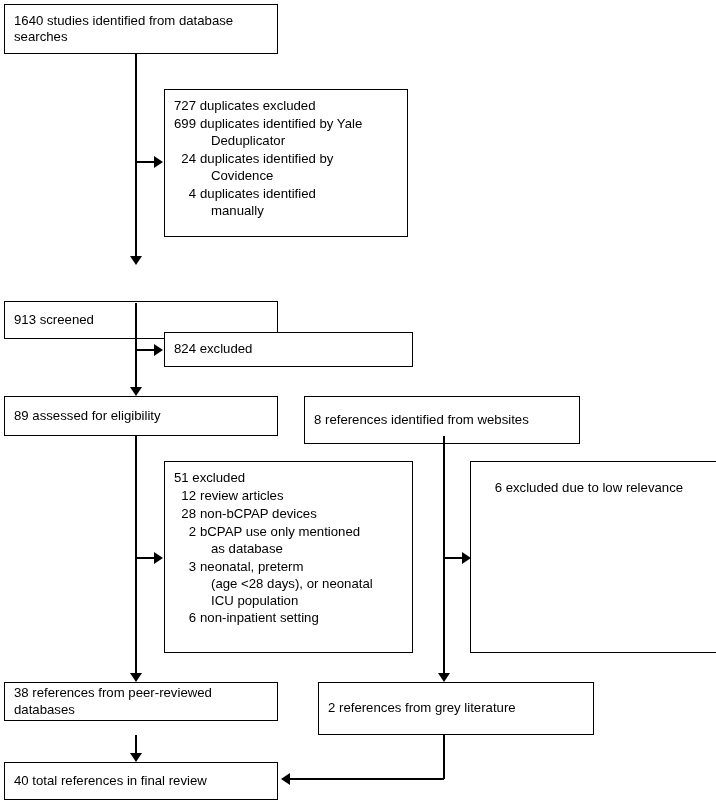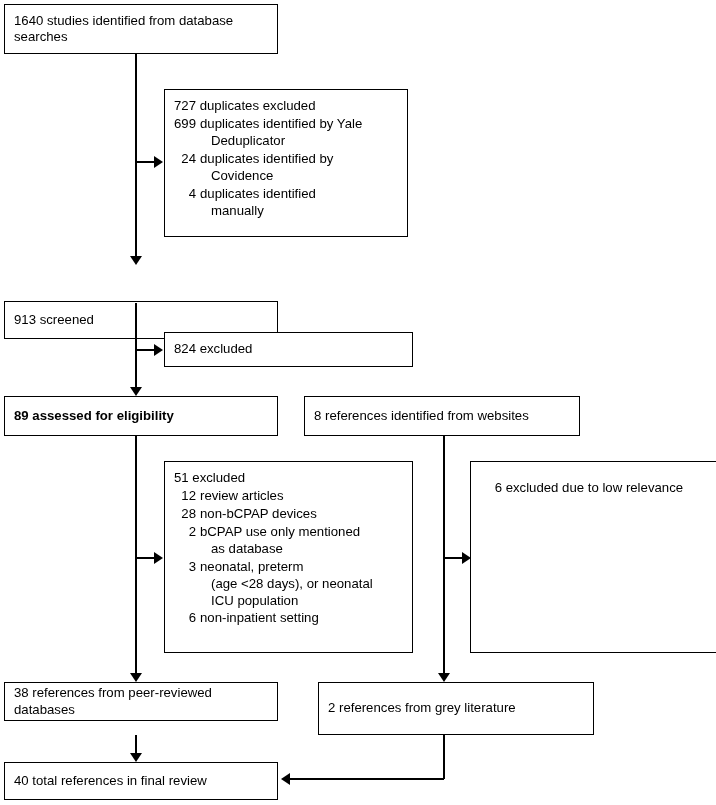--- a/index.html
+++ b/index.html
@@ -144,25 +144,25 @@
   <div class="vline" style="left:135px; top:303px; height:88px;"></div>
   <div class="arrow-down" style="left:130px; top:387px;"></div>
 
   <div class="hline" style="left:135px; top:349px; width:22px;"></div>
   <div class="arrow-right" style="left:154px; top:344px;"></div>
 
   <div class="box center-v" style="left:164px; top:332px; width:249px; height:35px;">
     <span>824 excluded</span>
   </div>
 
-  <div class="box center-v" style="left:4px; top:396px; width:274px; height:40px;font-weight:bold;">
+  <div class="box center-v" style="left:4px; top:396px; width:274px; height:40px;">
     <span>89 assessed for eligibility</span>
   </div>
 
-  <div class="box center-v" style="left:304px; top:396px; width:276px; height:40px;">
+  <div class="box center-v" style="left:304px; top:396px; width:276px; height:48px;">
     <span>8 references identified from websites</span>
   </div>
 
   <div class="vline" style="left:135px; top:436px; height:241px;"></div>
   <div class="arrow-down" style="left:130px; top:673px;"></div>
 
   <div class="hline" style="left:135px; top:557px; width:22px;"></div>
   <div class="arrow-right" style="left:154px; top:552px;"></div>
 
   <div class="vline" style="left:443px; top:436px; height:241px;"></div>

